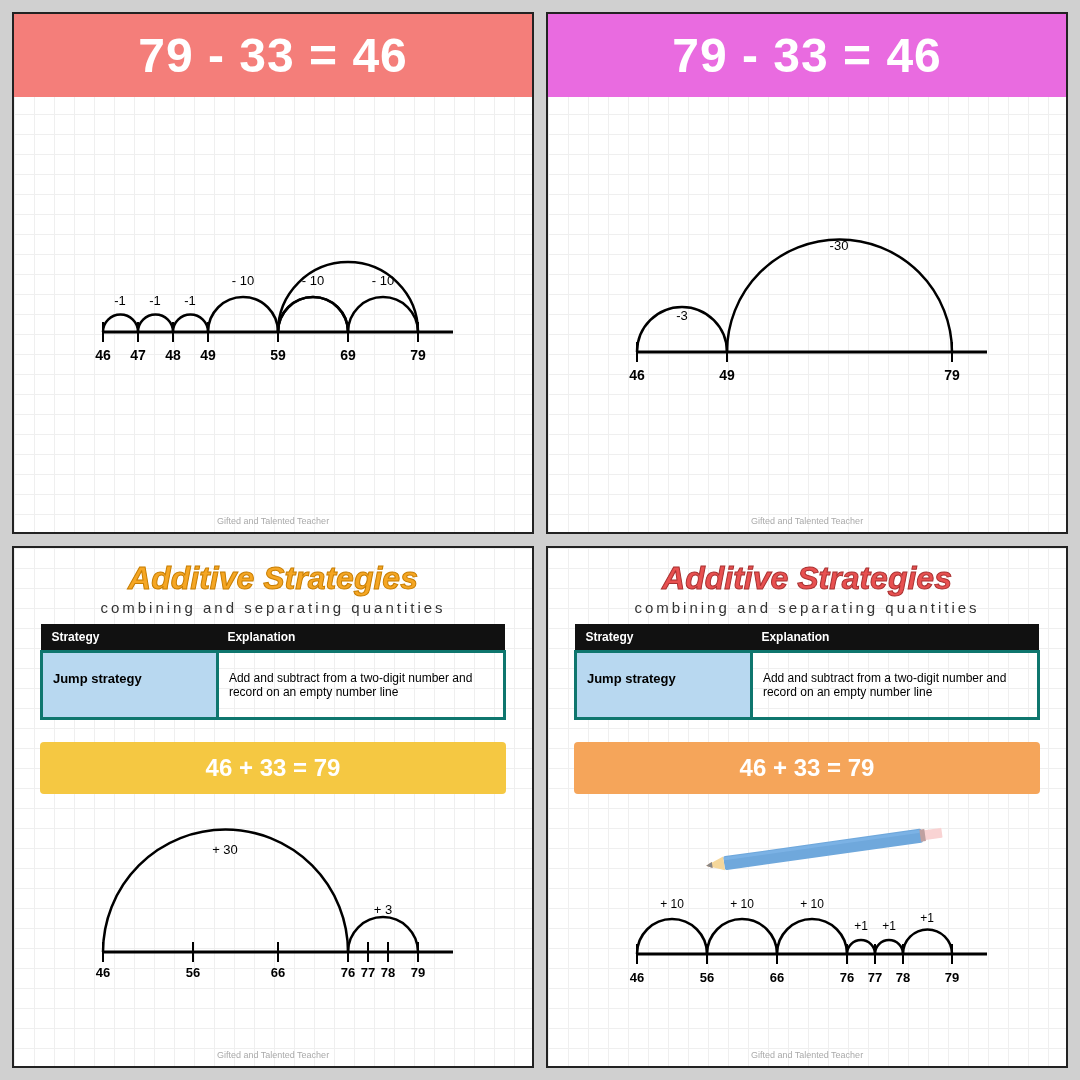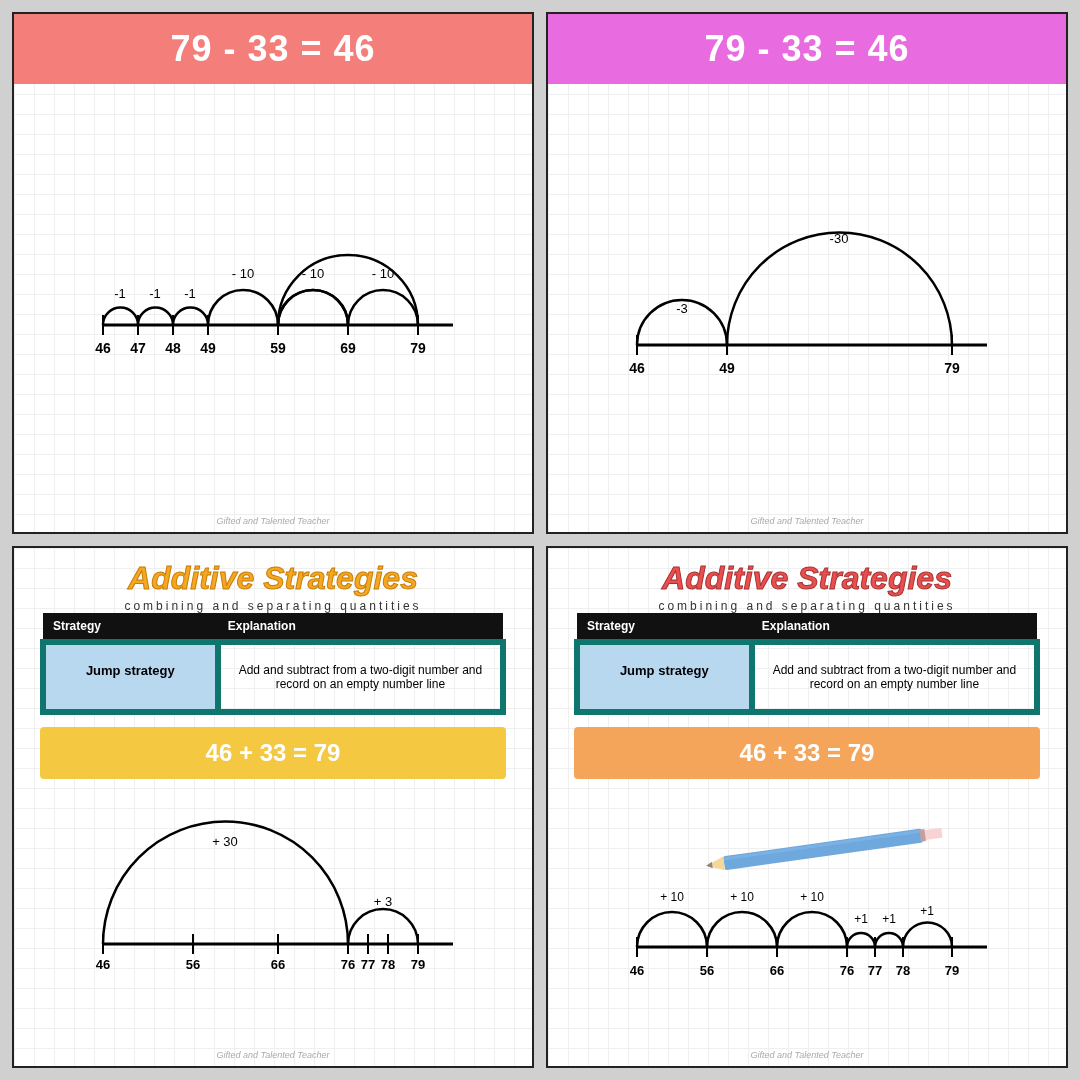--- a/index.html
+++ b/index.html
@@ -35,21 +35,21 @@
       background-size: 20px 20px;
       opacity: 0.3;
       z-index: 0;
     }
     .card > * { position: relative; z-index: 1; }
 
     
     .top-banner {
       width: 100%;
       text-align: center;
-      font-size: 36px;
+      font-size: 48px;
       font-weight: bold;
       color: white;
       padding: 14px 10px;
       letter-spacing: 1px;
     }
     .banner-pink { background: #f47e7a; }
     .banner-magenta { background: #e96be0; }
 
     .number-line-area {
       width: 100%;
@@ -57,61 +57,60 @@
       display: flex;
       flex-direction: column;
       align-items: center;
       justify-content: center;
       padding: 10px 30px 20px;
     }
     .watermark {
       font-size: 9px;
       color: #aaa;
       margin-bottom: 6px;
-      font-style: italic;
     }
 
     
     .additive-title {
       font-size: 32px;
       font-weight: 900;
       text-align: left;
       padding: 12px 10px 2px;
       font-style: italic;
     }
     .additive-title-yellow { color: #f5a623; -webkit-text-stroke: 1px #c77d00; }
     .additive-title-red { color: #e85050; -webkit-text-stroke: 1px #a83030; }
 
     .subtitle {
-      font-size: 12px;
+      font-size: 15px;
       letter-spacing: 3px;
       color: #333;
       text-transform: lowercase;
+      margin-bottom: 8px;
     }
     .table-area {
       width: 90%;
-      margin-bottom: 12px;
+      margin-bottom: 22px;
     }
     .strategy-table {
       width: 100%;
       border-collapse: collapse;
       font-size: 12px;
     }
     .strategy-table th {
       background: #111;
       color: white;
       padding: 6px 10px;
       font-weight: bold;
       text-align: left;
     }
     .strategy-table td {
       padding: 18px 10px;
       vertical-align: top;
-      border: 6px solid #0f766e;
-      text-align: center;
+      border: 3px solid #0f766e;
     }
     .strategy-table td.strat-name {
       background: #b8d8f0;
       font-weight: bold;
       font-size: 13px;
       width: 38%;
     }
     .equation-banner {
       width: 90%;
       border-radius: 4px;

